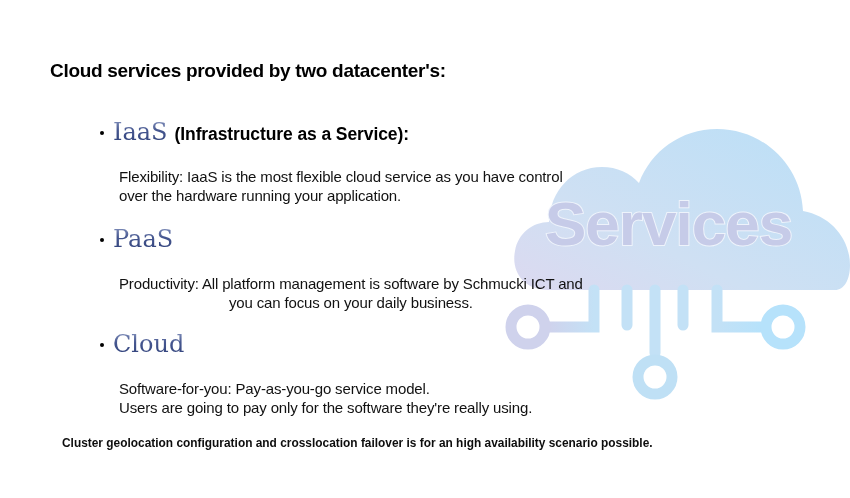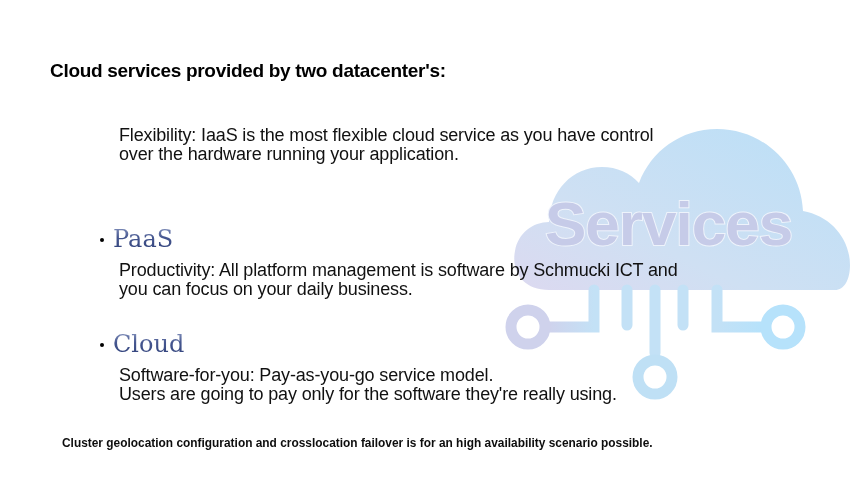--- a/index.html
+++ b/index.html
@@ -58,21 +58,21 @@
     white-space: nowrap;
   }
 
   
   .service-block {
     position: absolute;
     left: 100px;
     z-index: 3;
   }
   #block-iaas { top: 118px; }
-  #block-paas { top: 225px; }
+  #block-paas { top: 225px; text-align: center; }
   #block-saas { top: 330px; }
 
   .heading-row {
     display: flex;
     align-items: baseline;
     white-space: nowrap;
   }
   .bullet-dot {
     width: 4px;
     height: 4px;
@@ -97,24 +97,24 @@
     letter-spacing: 0px;
   }
   .expansion {
     font-family: "Liberation Sans", sans-serif;
     font-weight: bold;
     font-size: 17.5px;
     color: #000000;
     letter-spacing: -0.1px;
   }
   .body-text {
-    margin-top: 8px;
+    margin-top: 21px;
     margin-left: 19px;
     font-family: "Liberation Sans", sans-serif;
-    font-size: 18px;
+    font-size: 15px;
     line-height: 19px;
     color: #111111;
     white-space: pre-line;
     letter-spacing: -0.15px;
   }
 
   
   #footer {
     position: absolute;
     left: 62px;
@@ -180,20 +180,25 @@
         <circle cx="278" cy="232" r="17" stroke="#b6e2fb" stroke-width="11" fill="none"></circle>
       </g>
 
       <text class="cloud-word" x="40" y="150" fill="#c6cbe8" stroke="#eef3fb" stroke-width="2" paint-order="stroke fill">Services</text>
     </svg>
   </div>
 
   <div id="title">Cloud services provided by two datacenter's:</div>
 
   <div class="service-block" id="block-iaas">
+    <div class="heading-row">
+      <span class="bullet-dot"></span>
+      <span class="acronym">IaaS</span>
+      <span class="expansion">(Infrastructure as a Service):</span>
+    </div>
     <div class="body-text">Flexibility: IaaS is the most flexible cloud service as you have control
 over the hardware running your application.</div>
   </div>
 
   <div class="service-block" id="block-paas">
     <div class="heading-row">
       <span class="bullet-dot"></span>
       <span class="acronym">PaaS</span>
     </div>
     <div class="body-text">Productivity: All platform management is software by Schmucki ICT and

